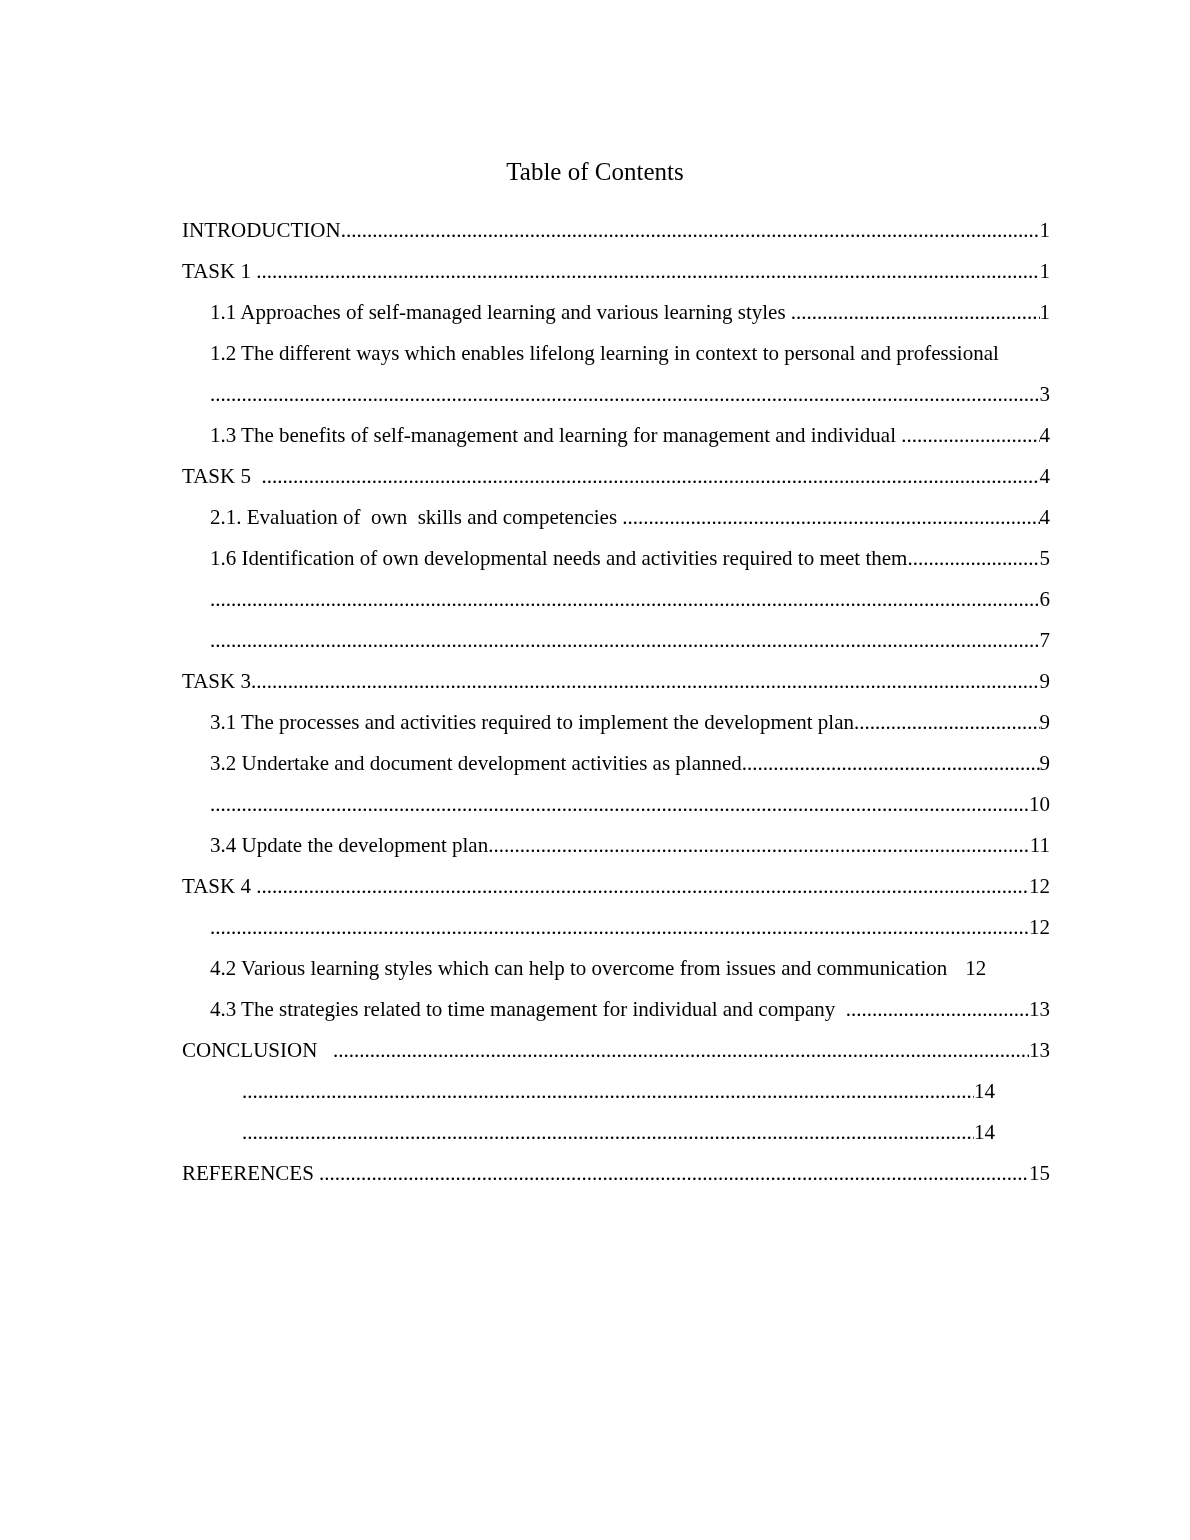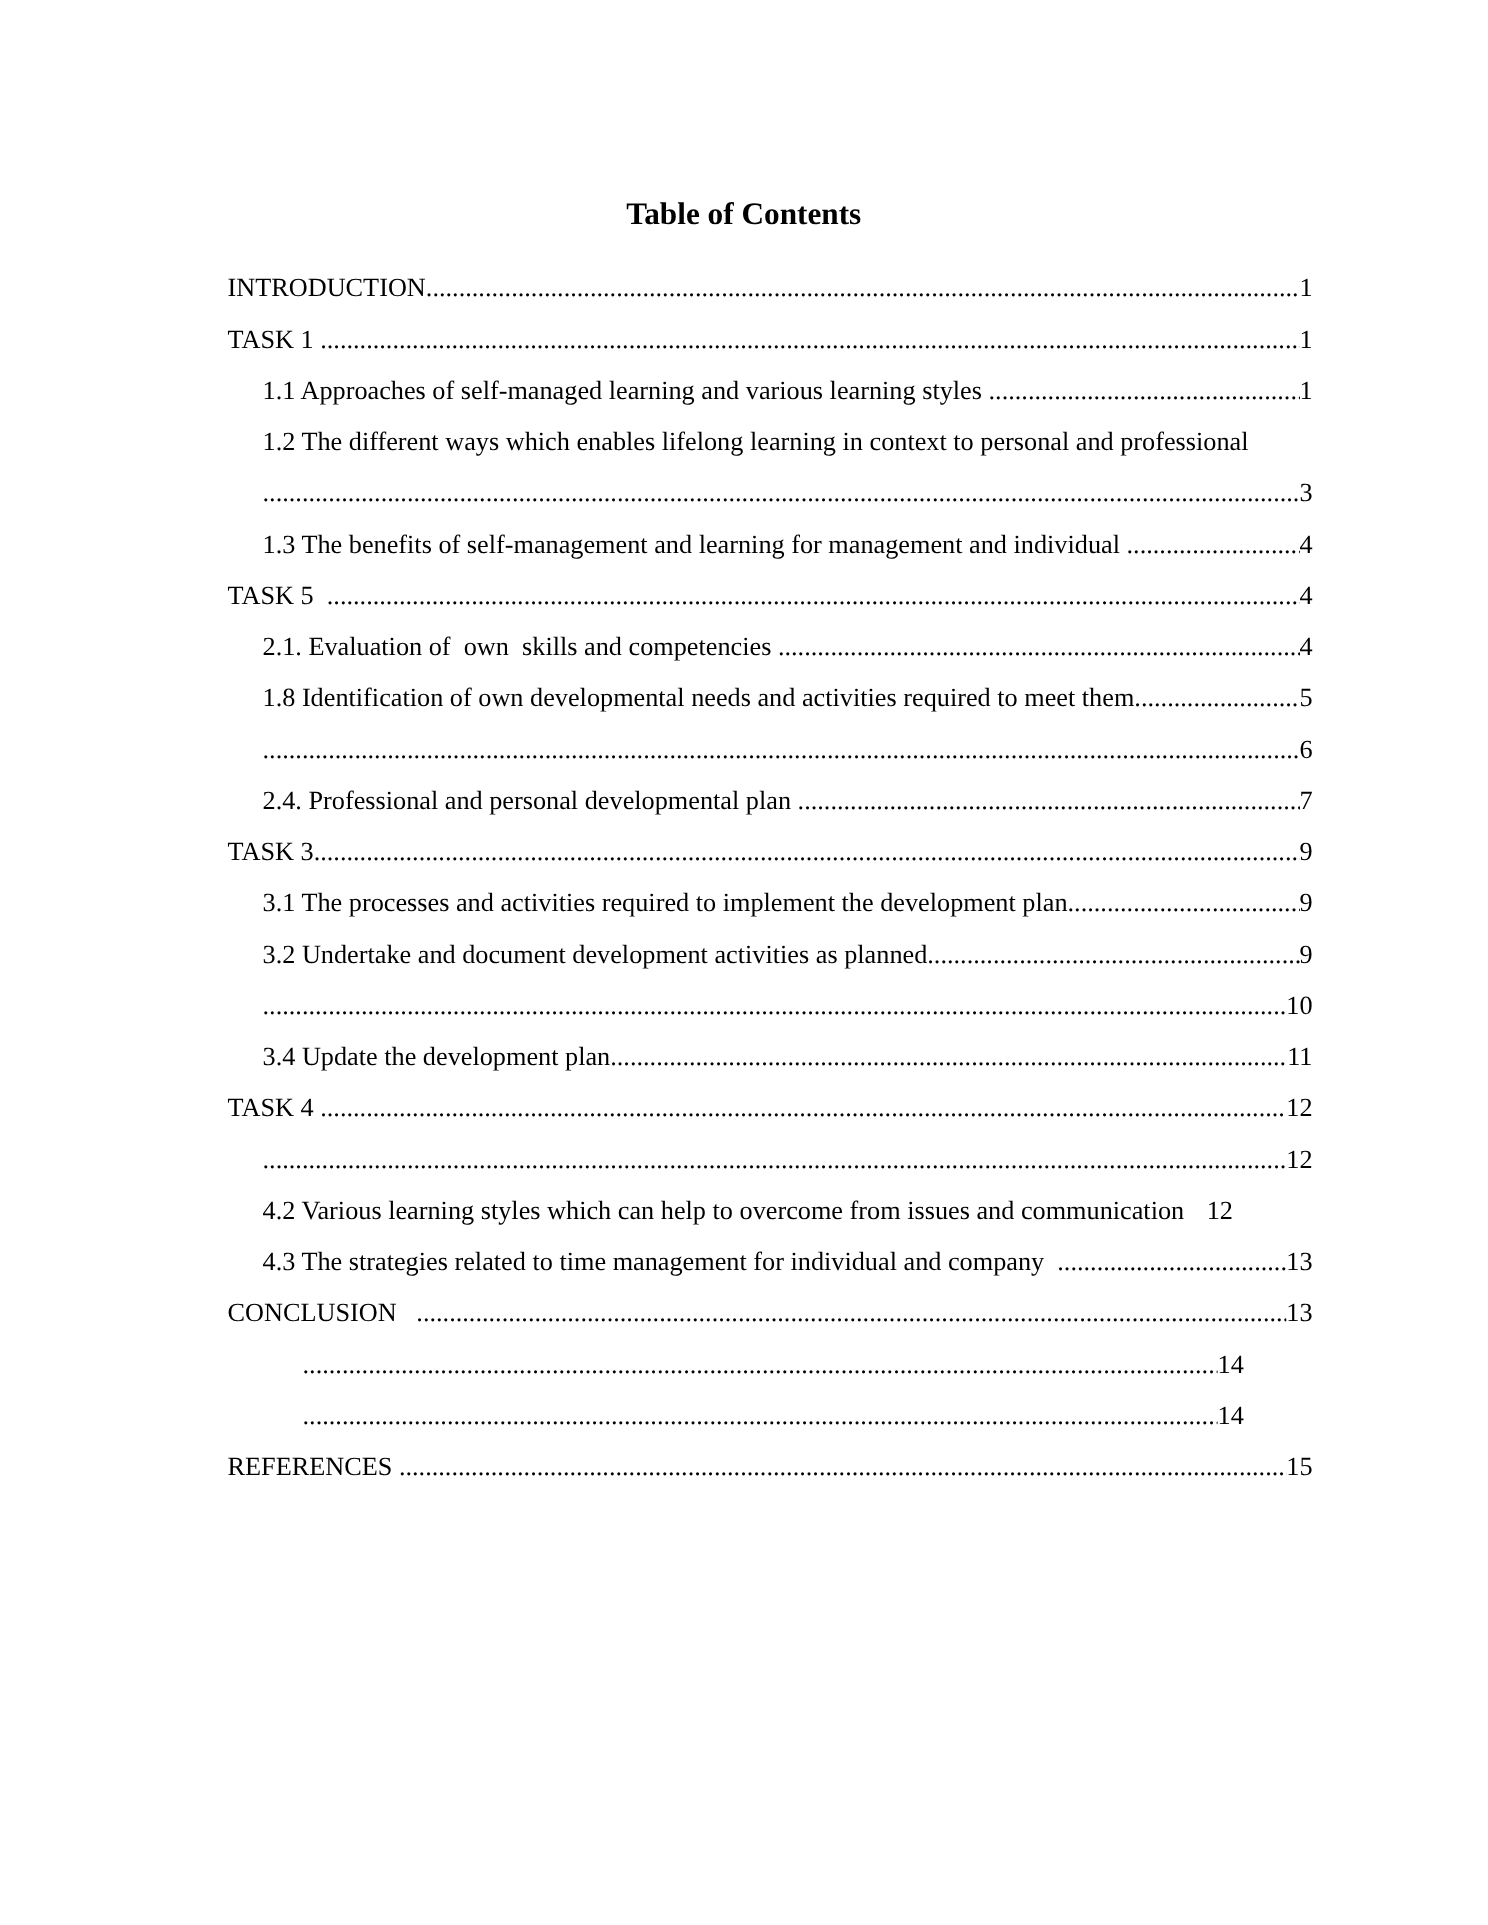--- a/index.html
+++ b/index.html
@@ -13,21 +13,21 @@
     min-height: 1540px;
     font-family: "Liberation Serif", "DejaVu Serif", serif;
   }
   .doc {
     padding: 158px 140px 60px 140px;
     box-sizing: border-box;
   }
   .title {
     text-align: center;
     font-size: 25px;
-    font-weight: bold;
+    font-weight: normal;
     margin: 0 0 24px 0;
     font-family: "Liberation Serif", "DejaVu Serif", serif;
   }
   .toc {
     width: 100%;
   }
   .toc-row {
     display: flex;
     align-items: baseline;
     font-size: 21px;
@@ -114,32 +114,31 @@
     <span class="toc-page">4</span>
   </div>
 
   <div class="toc-row indent-1">
     <span class="toc-text">2.1. Evaluation of  own  skills and competencies </span>
     <span class="toc-leader dots">................................................................................................................................................................................................................................................................................................................................................................................................................</span>
     <span class="toc-page">4</span>
   </div>
 
   <div class="toc-row indent-1">
-    <span class="toc-text">1.8 Identification of own developmental needs and activities required to meet them</span>
+    <span class="toc-text">1.6 Identification of own developmental needs and activities required to meet them</span>
     <span class="toc-leader dots">................................................................................................................................................................................................................................................................................................................................................................................................................</span>
     <span class="toc-page">5</span>
   </div>
 
   <div class="toc-row indent-1">
     <span class="toc-leader dots">................................................................................................................................................................................................................................................................................................................................................................................................................</span>
     <span class="toc-page">6</span>
   </div>
 
   <div class="toc-row indent-1">
-    <span class="toc-text">2.4. Professional and personal developmental plan </span>
     <span class="toc-leader dots">................................................................................................................................................................................................................................................................................................................................................................................................................</span>
     <span class="toc-page">7</span>
   </div>
 
   <div class="toc-row indent-0">
     <span class="toc-text">TASK 3</span>
     <span class="toc-leader dots">................................................................................................................................................................................................................................................................................................................................................................................................................</span>
     <span class="toc-page">9</span>
   </div>
 

